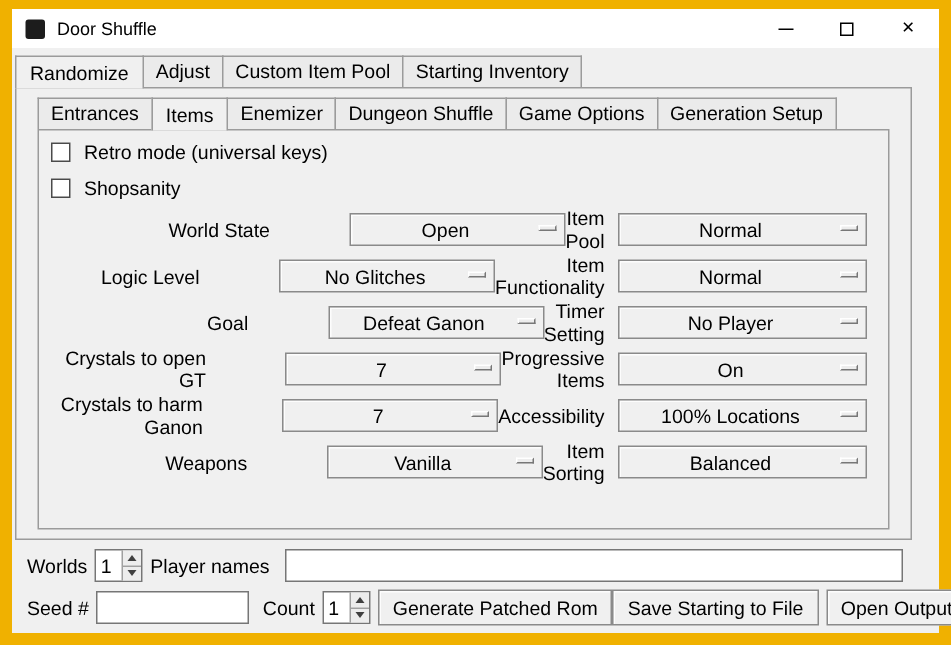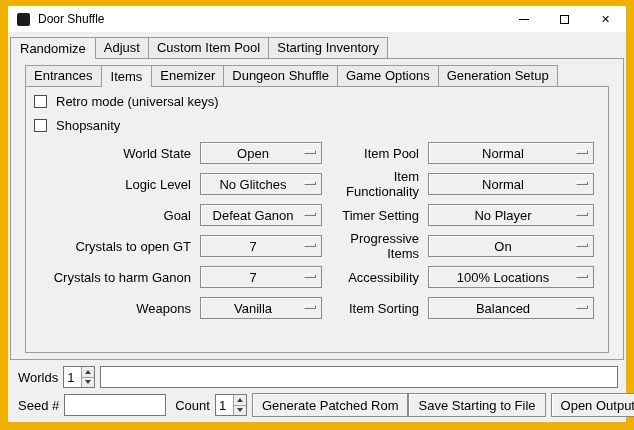--- a/index.html
+++ b/index.html
@@ -23,21 +23,21 @@
   
   .titlebar{flex:0 0 26px;background:var(--titlebar-bg);display:flex;align-items:center;padding-left:9px;justify-content:center;}
   .app-icon{width:13px;height:13px;background:#1c1c1c;border-radius:2px;margin-right:8px;flex:0 0 auto;}
   .title{font-size:12px;}
   .caption-buttons{margin-left:auto;display:flex;height:100%;}
   .cap-btn{width:41px;display:flex;align-items:center;justify-content:center;}
   .glyph-min{width:10px;height:1px;background:#000;}
   .glyph-max{width:9px;height:9px;border:1px solid #000;}
   .glyph-close{font-size:11px;line-height:1;}
   
-  .client{flex:1;display:flex;flex-direction:column;min-height:0;padding:4px 2px 0 2px;}
+  .client{flex:1;display:flex;flex-direction:column;min-height:0;padding:4px 18px 0 2px;}
   
   .tabs{display:flex;align-items:flex-end;position:relative;z-index:2;}
   .tab{font-size:13px;padding:2px 8px 3px;background:#ebebeb;border:1px solid var(--nb-border);
     border-bottom:none;white-space:nowrap;cursor:default;}
   .tab + .tab{margin-left:-1px;}
   .tab.selected{background:var(--client-bg);padding:3px 9px 3px;position:relative;top:1px;z-index:3;}
   
   .main-pane{border:1px solid var(--nb-border);flex:1;min-height:0;position:relative;z-index:1;
     padding:5px 10px 6px;display:flex;flex-direction:column;background:var(--client-bg);}
   .sub-notebook{flex:1;min-height:0;display:flex;flex-direction:column;margin:0 4px;}
@@ -49,21 +49,21 @@
   .check-row.second{margin:0 0 8px 2px;}
   .checkbox{width:13px;height:13px;background:#fff;border:1px solid #4a4a4a;margin-right:9px;flex:0 0 auto;}
   .check-label{font-size:13px;height:17px;line-height:17px;}
   
   .field-row{display:flex;align-items:center;margin-bottom:9px;height:22px;}
   .lbl{font-size:13px;}
   .lbl-l{width:168px;text-align:right;padding-right:9px;}
   .lbl-r{flex:1;text-align:right;padding-right:9px;}
   .dropdown{height:22px;position:relative;background:var(--client-bg);
     border:1px solid var(--ctl-border);box-shadow:inset 1px 1px 0 #fdfdfd;cursor:default;}
-  .dd-l{width:122px;flex:0 0 auto;}
+  .dd-l{width:144px;flex:0 0 auto;margin-left:44px;}
   .dd-r{width:166px;flex:0 0 auto;}
   .dd-value{position:absolute;left:4px;right:20px;top:0;bottom:0;display:flex;align-items:center;
     justify-content:center;font-size:13px;white-space:nowrap;}
   .dd-ind{position:absolute;right:5px;top:50%;margin-top:-3px;width:12px;height:4px;background:#ededed;
     border-top:1px solid #ffffff;border-left:1px solid #ffffff;
     border-right:1px solid #777777;border-bottom:1px solid #777777;}
   
   .bottom{flex:0 0 auto;padding:6px 6px 5px 8px;}
   .bottom-row{display:flex;align-items:center;}
   .row1{margin-bottom:5px;}
@@ -232,20 +232,21 @@
           <input class="spin-input" value="1" style="">
           <div class="spin-btns">
             <div class="spin-up">
                 <span class="tri-up"></span>
               </div>
             <div class="spin-down">
                 <span class="tri-down"></span>
               </div>
           </div>
         </div>
+        <span class="lbl" style="margin-left:5px;">Player names</span>
         <input class="text-input player-names" value="" style="">
       </div>
 
       <div class="bottom-row row2">
         <span class="lbl">Seed #</span>
         <input class="text-input seed-input" value="" style="">
         <span class="lbl count-lbl">Count</span>
         <div class="spinbox">
           <input class="spin-input" value="1" style="">
           <div class="spin-btns">

